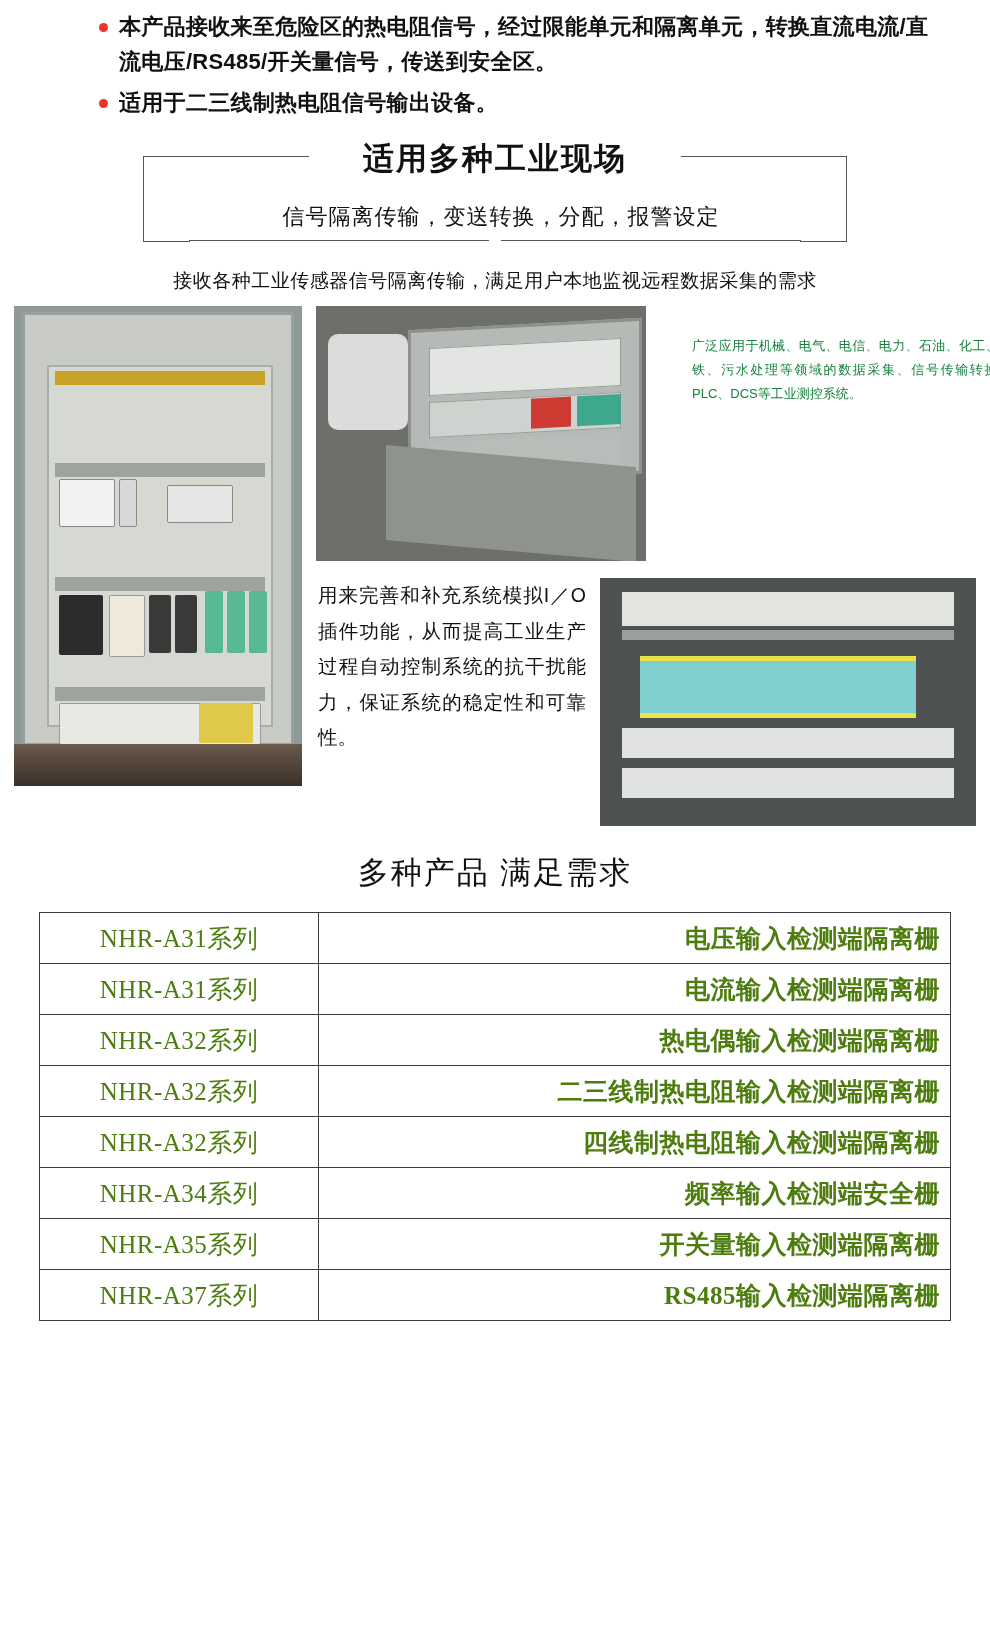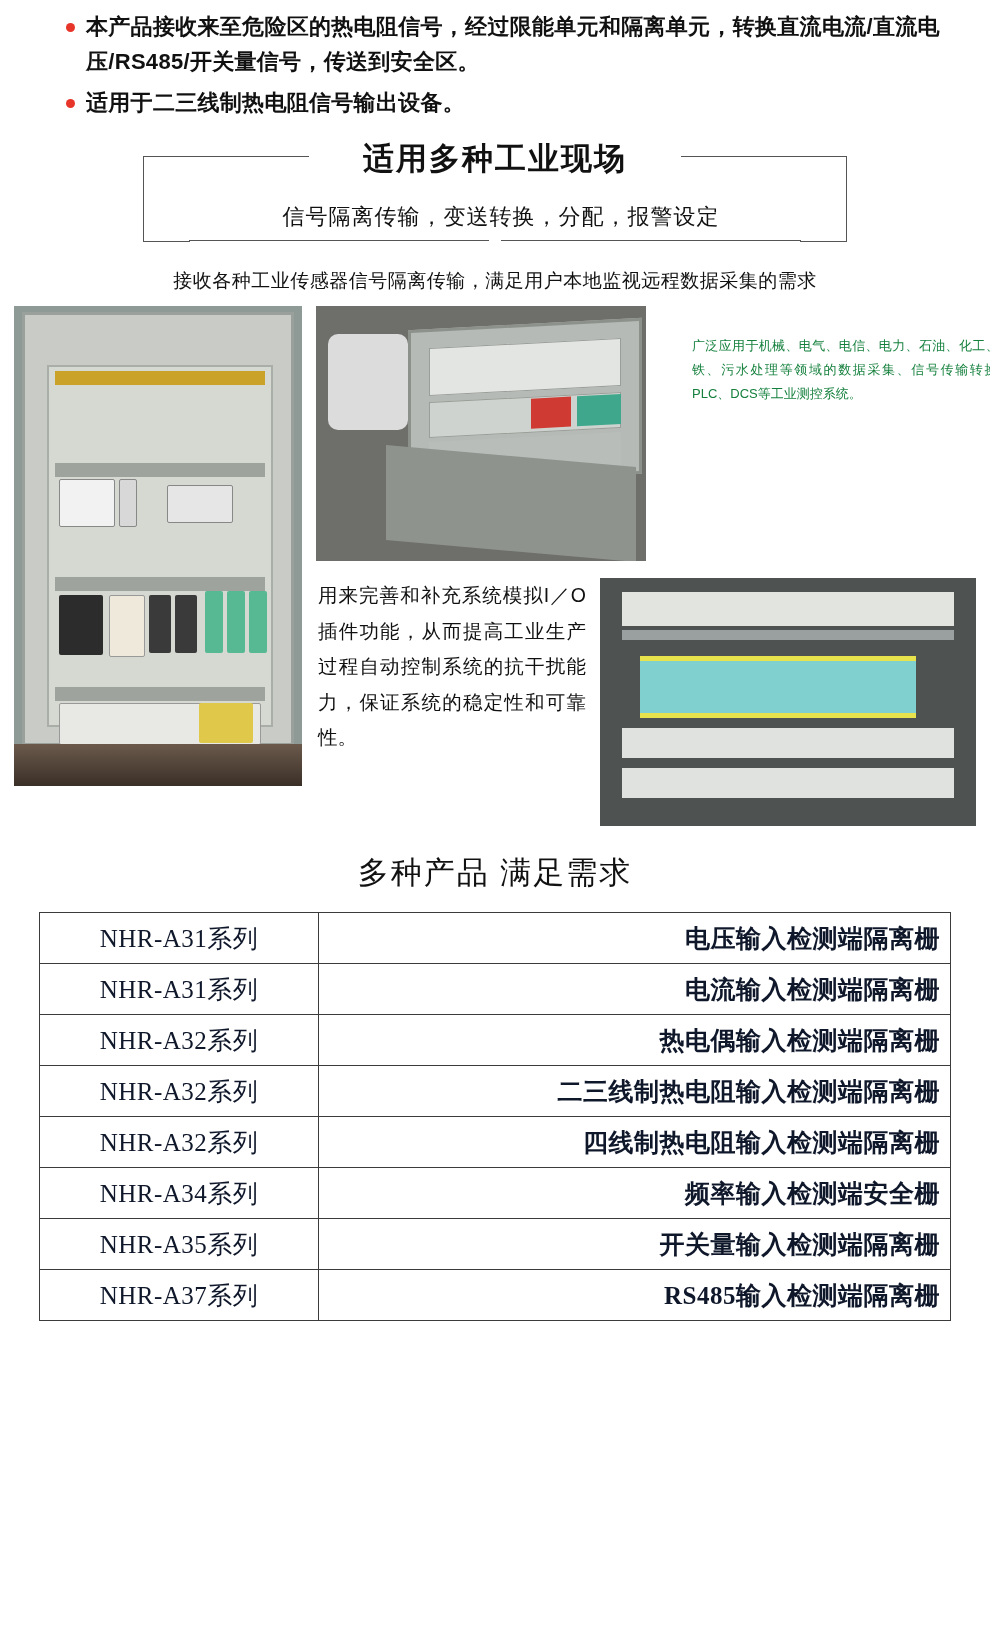--- a/index.html
+++ b/index.html
@@ -11,21 +11,21 @@
     width: 990px;
     min-height: 1635px;
     font-family: "Liberation Sans", sans-serif;
     color: #1a1a1a;
     position: relative;
     overflow: hidden;
   }
 
   
   .bullets {
-    padding: 10px 40px 0 66px;
+    padding: 10px 40px 0 99px;
   }
   .bullet-row {
     display: flex;
     align-items: flex-start;
     margin-bottom: 6px;
   }
   .bullet-dot {
     width: 9px;
     height: 9px;
     border-radius: 50%;
@@ -240,21 +240,21 @@
   table.product-table {
     width: 912px;
     margin: 18px auto 0 auto;
     border-collapse: collapse;
     font-family: "Liberation Serif", serif;
   }
   table.product-table td {
     border: 1px solid #3b3b3b;
     height: 50px;
     font-size: 25px;
-    color: #0f172a;
+    color: #4d7c0f;
     padding: 0 10px;
     letter-spacing: 0.5px;
   }
   td.model {
     width: 258px;
     text-align: center;
     font-family: "Liberation Serif", serif;
   }
   td.desc {
     text-align: right;

